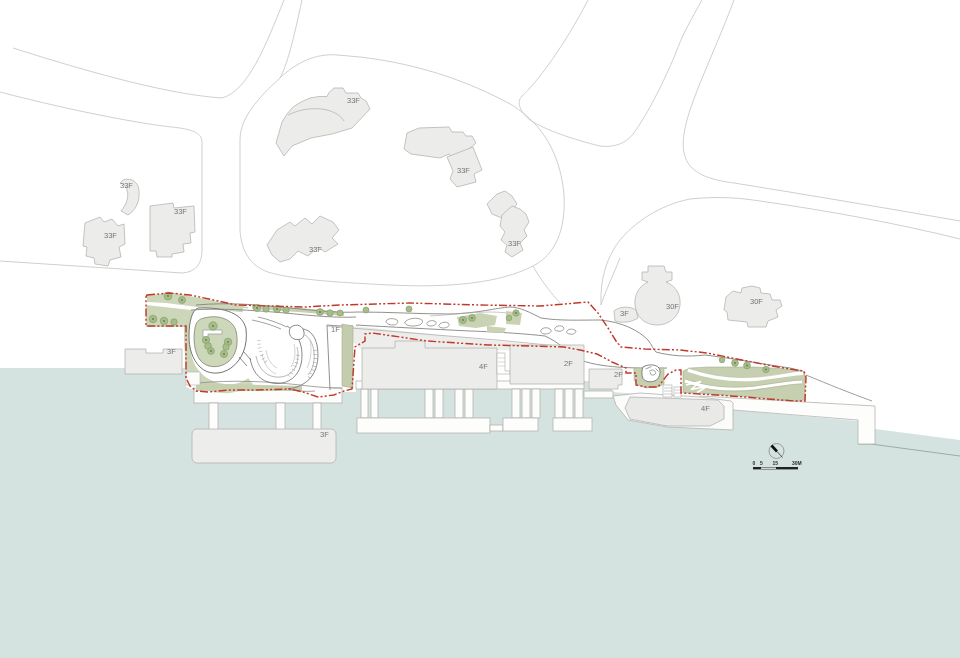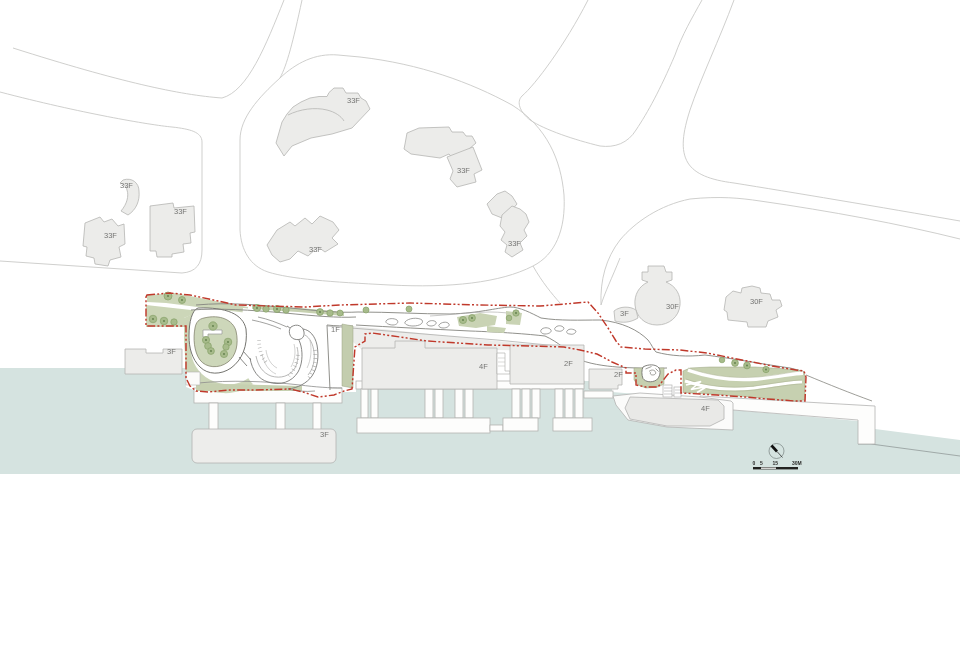--- a/index.html
+++ b/index.html
@@ -1,16 +1,16 @@
 <!DOCTYPE html>
 <html><head>
 <meta charset="utf-8">
 <style>
 html,body{margin:0;padding:0;background:#ffffff;}
-#map{width:960px;height:474px;position:relative;font-family:"Liberation Sans",sans-serif;opacity:0.999;}
+#map{width:960px;height:658px;position:relative;font-family:"Liberation Sans",sans-serif;opacity:0.999;}
 text{font-family:"Liberation Sans",sans-serif;}
 </style>
 </head>
 <body>
 <div id="map">
 <svg width="960" height="658" viewBox="0 0 960 658">
 
 <rect x="0" y="0" width="960" height="658" fill="#ffffff"></rect>
 
 <path d="M0,368 L186,368 L186,387 L196,391 L196,403 L340,403 L340,392 L356,392 L356,388 L584,388 L584,381 L612,381 L612,392 L700,399 L733,410 L858,421 L858,444 L875,444 L875,429 L960,440 L960,658 L0,658 Z" fill="#d5e3e0"></path>

